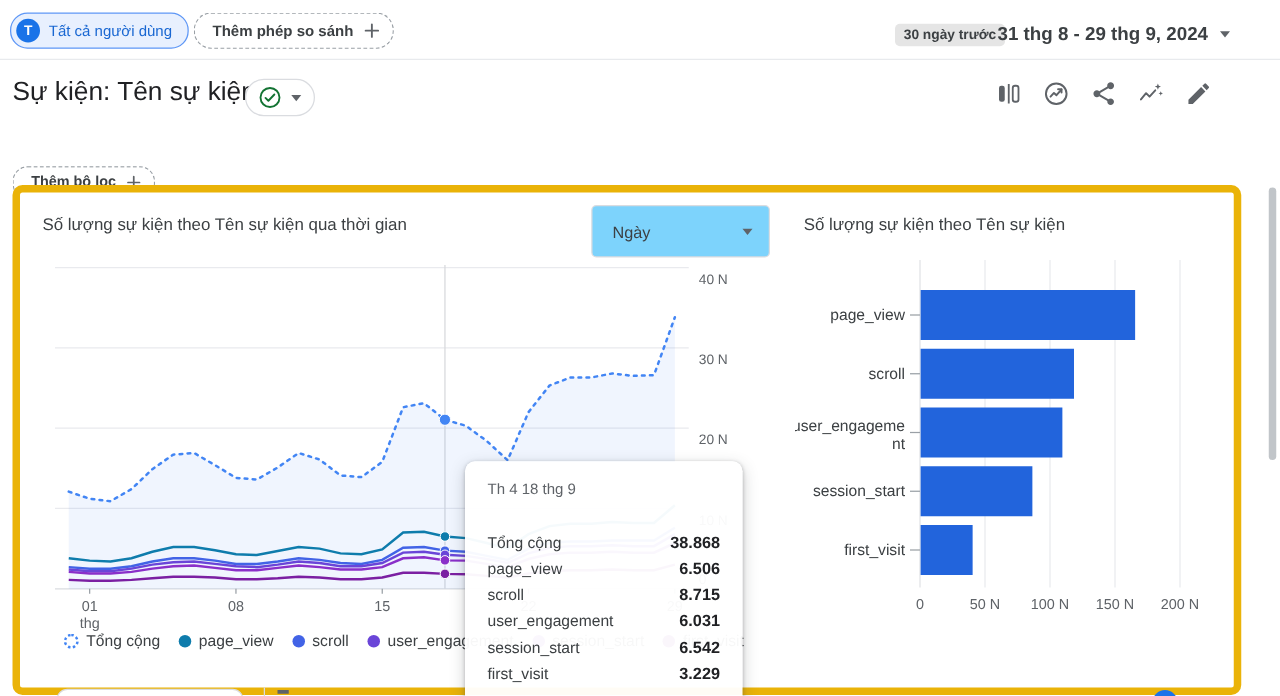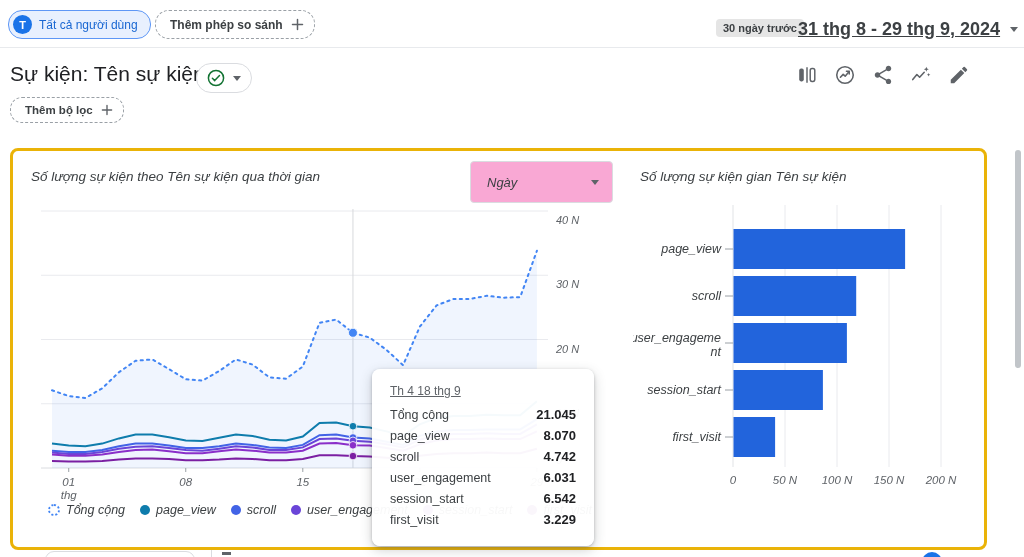--- a/index.html
+++ b/index.html
@@ -10,47 +10,47 @@
   .topbar{left:0;top:0;width:1024px;height:47px;background:#fff;border-bottom:1px solid #e8eaed;}
   .chip{display:inline-flex;align-items:center;height:27px;border-radius:14px;padding:0 12px 0 4px;
         background:#e8f0fe;border:1px solid #5e97f6;gap:7px;cursor:pointer;}
   .chip-label{font-size:12px;font-weight:400;color:#1967d2;white-space:nowrap;}
   .avatar{width:19px;height:19px;border-radius:50%;background:#1a73e8;color:#fff;font-size:11px;
           font-weight:700;display:flex;align-items:center;justify-content:center;}
   .dashed-pill{display:inline-flex;align-items:center;height:27px;border-radius:14px;padding:0 10px 0 14px;
         background:#fff;border:1px dashed #9aa0a6;gap:8px;cursor:pointer;}
   .dashed-pill .lbl{font-size:12px;font-weight:600;color:#3c4043;white-space:nowrap;}
   .preset-badge{background:#e5e5e5;border-radius:4px;padding:3px 7px;font-size:11px;font-weight:700;color:#3c4043;}
-  .date-range{font-size:18px;font-weight:600;color:#3c4043;white-space:nowrap;text-decoration:underline;}
+  .date-range{font-size:15px;font-weight:600;color:#3c4043;white-space:nowrap;}
   .caret{width:0;height:0;border-left:4px solid transparent;border-right:4px solid transparent;
          border-top:5px solid #5f6368;display:inline-block;}
   
   .page-title{font-size:21px;font-weight:400;color:#202124;white-space:nowrap;}
   .check-pill{display:inline-flex;align-items:center;height:28px;border-radius:15px;border:1px solid #dadce0;
               padding:0 10px;gap:8px;background:#fff;cursor:pointer;}
   .toolbar-icons{display:flex;gap:14px;align-items:center;}
   .icon-btn{width:24px;height:24px;display:flex;align-items:center;justify-content:center;cursor:pointer;}
   
-  .card{left:10px;top:148px;width:971px;height:396px;background:#fff;border:3px solid #eab308;border-radius:8px;font-style:italic;}
+  .card{left:10px;top:148px;width:971px;height:396px;background:#fff;border:6px solid #eab308;border-radius:8px;}
   .chart-title{font-size:13.5px;color:#3c4043;}
   .select-box{position:absolute;left:457px;top:10px;width:112px;height:40px;border:1px solid #dadce0;
               border-radius:4px;display:flex;align-items:center;justify-content:space-between;
-              padding:0 13px 0 16px;cursor:pointer;background:#f9a8d4;}
+              padding:0 13px 0 16px;cursor:pointer;background:#7dd3fc;}
   .select-box .val{font-size:13px;color:#3c4043;}
   
   .legend{position:absolute;left:35px;top:352px;display:flex;gap:15px;align-items:center;}
   .legend-item{display:flex;align-items:center;gap:6px;cursor:pointer;}
   .legend-item .txt{font-size:12.5px;color:#3c4043;white-space:nowrap;}
   .dot{width:10px;height:10px;border-radius:50%;}
   .dot-dashed{width:8px;height:8px;border:2px dotted #4285f4;border-radius:50%;background:transparent;}
   
   .tooltip{left:372px;top:369px;width:186px;background:rgba(255,255,255,0.96);border-radius:8px;
            box-shadow:0 1px 3px rgba(60,64,67,.3),0 4px 12px rgba(60,64,67,.25);
            padding:15px 18px 13px 18px;z-index:30;}
-  .tt-title{font-size:12px;color:#5f6368;margin-bottom:9px;text-decoration:underline;}
+  .tt-title{font-size:12px;color:#5f6368;margin-bottom:28px;}
   .tt-row{display:flex;justify-content:space-between;align-items:baseline;margin-bottom:6px;}
   .tt-row .l{font-size:12.5px;color:#3c4043;}
   .tt-row .v{font-size:13px;font-weight:700;color:#202124;}
   
   .scroll-thumb{left:1015px;top:150px;width:6px;height:218px;background:#c1c5c9;border-radius:3px;cursor:pointer;}
   .next-search{left:45px;top:551px;width:148px;height:18px;border:1px solid #dadce0;border-radius:9px;background:#fff;}
   .next-divider{left:211px;top:550px;width:1px;height:7px;background:#dadce0;}
   .next-tick{left:222px;top:552px;width:9px;height:3px;background:#5f6368;}
   .next-blue-circle{left:922px;top:552px;width:20px;height:20px;border-radius:50%;background:#1a73e8;}
   svg{display:block;}
@@ -119,21 +119,21 @@
     </svg>
   </span>
   <span class="icon-btn">
     <svg width="22" height="22" viewBox="0 0 24 24">
       <path d="M3 17.25V21h3.75L17.81 9.94l-3.75-3.75L3 17.25zM20.71 7.04c.39-.39.39-1.02 0-1.41l-2.34-2.34a.996.996 0 0 0-1.41 0l-1.83 1.83 3.75 3.75 1.83-1.83z" fill="#5f6368"></path>
     </svg>
   </span>
 </div>
 
 <div class="abs" style="left:10px;top:97px;">
-  <span class="dashed-pill" style="height:24px;border-radius:12px;">
+  <span class="dashed-pill" style="height:24px;border-radius:12px;margin-top:36px;">
     <span class="lbl" style="font-size:11.5px;">Thêm bộ lọc</span>
     <svg width="12" height="12" viewBox="0 0 13 13">
       <path d="M6.5 1.5v10M1.5 6.5h10" stroke="#5f6368" stroke-width="1.5" stroke-linecap="round"></path>
     </svg>
   </span>
 </div>
 
 <div class="abs card">
   <span class="abs chart-title" style="left:18px;top:18px;">Số lượng sự kiện theo Tên sự kiện qua thời gian</span>
   <div class="select-box">
@@ -199,21 +199,21 @@
       <span class="legend-item">
         <span class="dot" style="background: rgb(138, 47, 201);"></span>
         <span class="txt">session_start</span>
       </span>
       <span class="legend-item">
         <span class="dot" style="background: rgb(123, 31, 162);"></span>
         <span class="txt">first_visit</span>
       </span>
     </div>
 
-  <span class="abs chart-title" style="left:627px;top:18px;">Số lượng sự kiện gian Tên sự kiện</span>
+  <span class="abs chart-title" style="left:627px;top:18px;">Số lượng sự kiện theo Tên sự kiện</span>
   <svg id="bar-chart" class="abs" style="left:620px;top:42px;" width="345" height="300">
       <line x1="100" x2="100" y1="12" y2="274" stroke="#e1e3e6" stroke-width="1"></line>
       <text x="100" y="291" font-size="11.5" fill="#5f6368" text-anchor="middle">0</text>
       <line x1="152" x2="152" y1="12" y2="274" stroke="#e9eaee" stroke-width="1"></line>
       <text x="152" y="291" font-size="11.5" fill="#5f6368" text-anchor="middle">50 N</text>
       <line x1="204" x2="204" y1="12" y2="274" stroke="#e9eaee" stroke-width="1"></line>
       <text x="204" y="291" font-size="11.5" fill="#5f6368" text-anchor="middle">100 N</text>
       <line x1="256" x2="256" y1="12" y2="274" stroke="#e9eaee" stroke-width="1"></line>
       <text x="256" y="291" font-size="11.5" fill="#5f6368" text-anchor="middle">150 N</text>
       <line x1="308" x2="308" y1="12" y2="274" stroke="#e9eaee" stroke-width="1"></line>
@@ -235,29 +235,29 @@
       <line x1="92" x2="100" y1="244" y2="244" stroke="#9aa0a6" stroke-width="1"></line>
       <text x="88" y="248" font-size="12.5" fill="#3c4043" text-anchor="end">first_visit</text>
     </svg>
 </div>
 
 <div class="abs tooltip">
   <div class="tt-title">Th 4 18 thg 9</div>
   <div id="tt-rows">
       <div class="tt-row">
         <span class="l">Tổng cộng</span>
-        <span class="v">21.045</span>
+        <span class="v">38.868</span>
       </div>
       <div class="tt-row">
         <span class="l">page_view</span>
-        <span class="v">8.070</span>
+        <span class="v">6.506</span>
       </div>
       <div class="tt-row">
         <span class="l">scroll</span>
-        <span class="v">4.742</span>
+        <span class="v">8.715</span>
       </div>
       <div class="tt-row">
         <span class="l">user_engagement</span>
         <span class="v">6.031</span>
       </div>
       <div class="tt-row">
         <span class="l">session_start</span>
         <span class="v">6.542</span>
       </div>
       <div class="tt-row">

